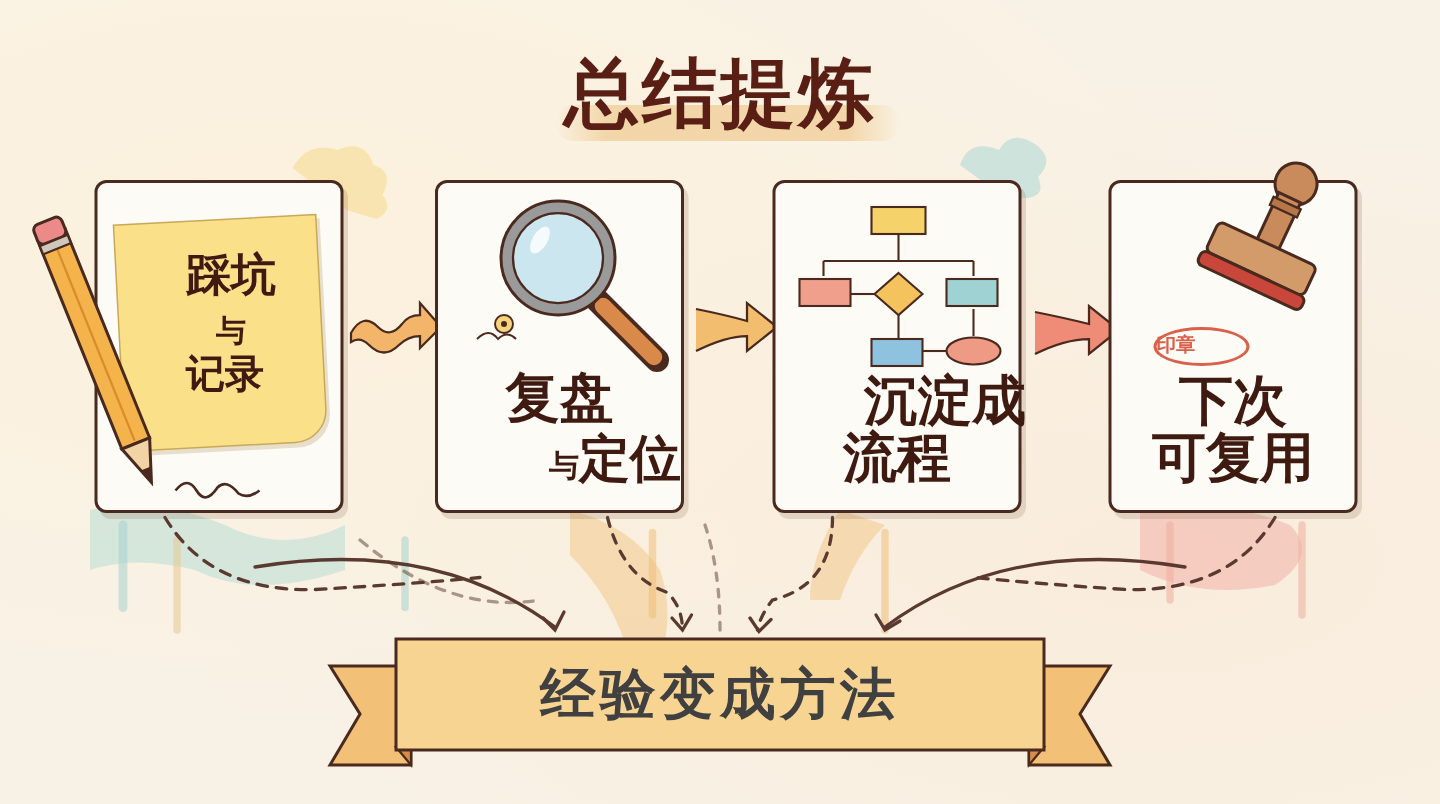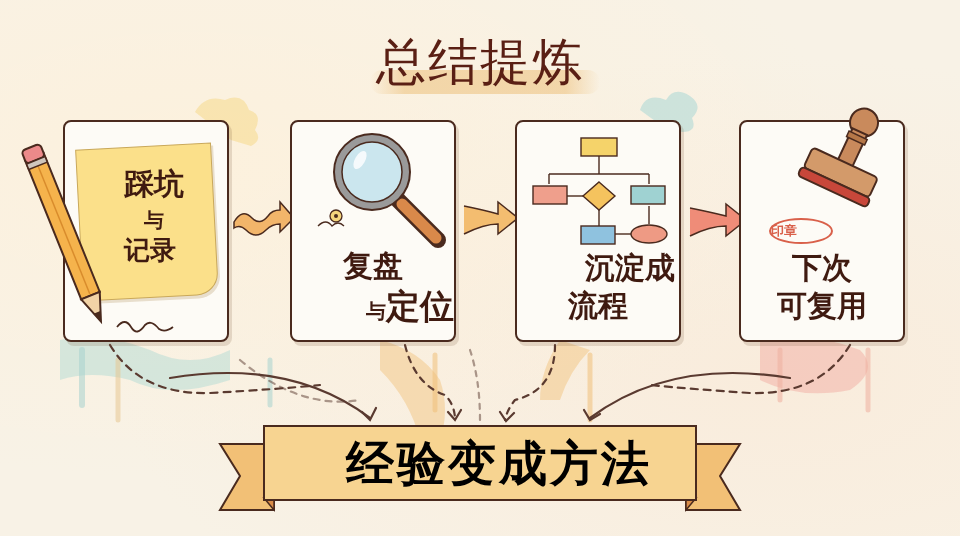--- a/index.html
+++ b/index.html
@@ -6,31 +6,31 @@
   body{width:960px;height:536px;overflow:hidden;background:#f8f2e6;position:relative;
        font-family:"DejaVu Sans","Liberation Sans",sans-serif;}
   .bg{position:absolute;inset:0;
       background:
         radial-gradient(ellipse at 20% 30%, rgba(255,240,215,.6), transparent 60%),
         radial-gradient(ellipse at 80% 70%, rgba(250,230,210,.5), transparent 60%),
         #f8f2e6;}
   .title-wrap{position:absolute;left:350px;top:28px;width:260px;height:70px;}
   .title-hl{position:absolute;left:20px;top:42px;width:230px;height:24px;border-radius:14px;
             background:linear-gradient(90deg,rgba(240,205,150,.0),rgba(240,205,150,.75) 15%,rgba(240,205,150,.75) 85%,rgba(240,205,150,0));}
-  .title{position:absolute;left:0;top:4px;width:260px;text-align:center;font-size:50px;font-weight:normal;
+  .title{position:absolute;left:0;top:4px;width:260px;text-align:center;font-size:50px;font-weight:bold;
          color:#5a1f14;letter-spacing:2px;line-height:60px;}
   .panel{position:absolute;top:120px;width:162px;height:218px;background:#fdfbf6;border:2px solid #4a2a1e;
          border-radius:8px;box-shadow:3px 4px 0 rgba(120,90,60,.18);}
   .panel-label{position:absolute;left:0;width:100%;text-align:center;color:#3f1a10;font-weight:bold;
-               font-size:30px;line-height:40px;}
+               font-size:36px;line-height:40px;}
   .small{font-size:20px;}
   .arrow{position:absolute;}
   .banner{position:absolute;left:265px;top:425px;width:430px;height:76px;}
   .banner-text{position:absolute;left:0;top:0;width:100%;height:76px;line-height:76px;text-align:center;
-               font-size:48px;font-weight:bold;color:#000000;letter-spacing:3px;margin-left:19px;}
+               font-size:37px;font-weight:bold;color:#404040;letter-spacing:3px;}
   svg{position:absolute;overflow:visible;}
 </style>
 </head>
 <body>
 
 <div class="bg"></div>
 
 <svg style="left:0;top:0;width:960px;height:536px;">
   <g opacity=".55">
     <path d="M195 112 q10 -18 30 -12 q18 -8 24 10 q14 4 6 20 q8 10 -4 16 l-20 -6 z" fill="#f5d98a"></path>

